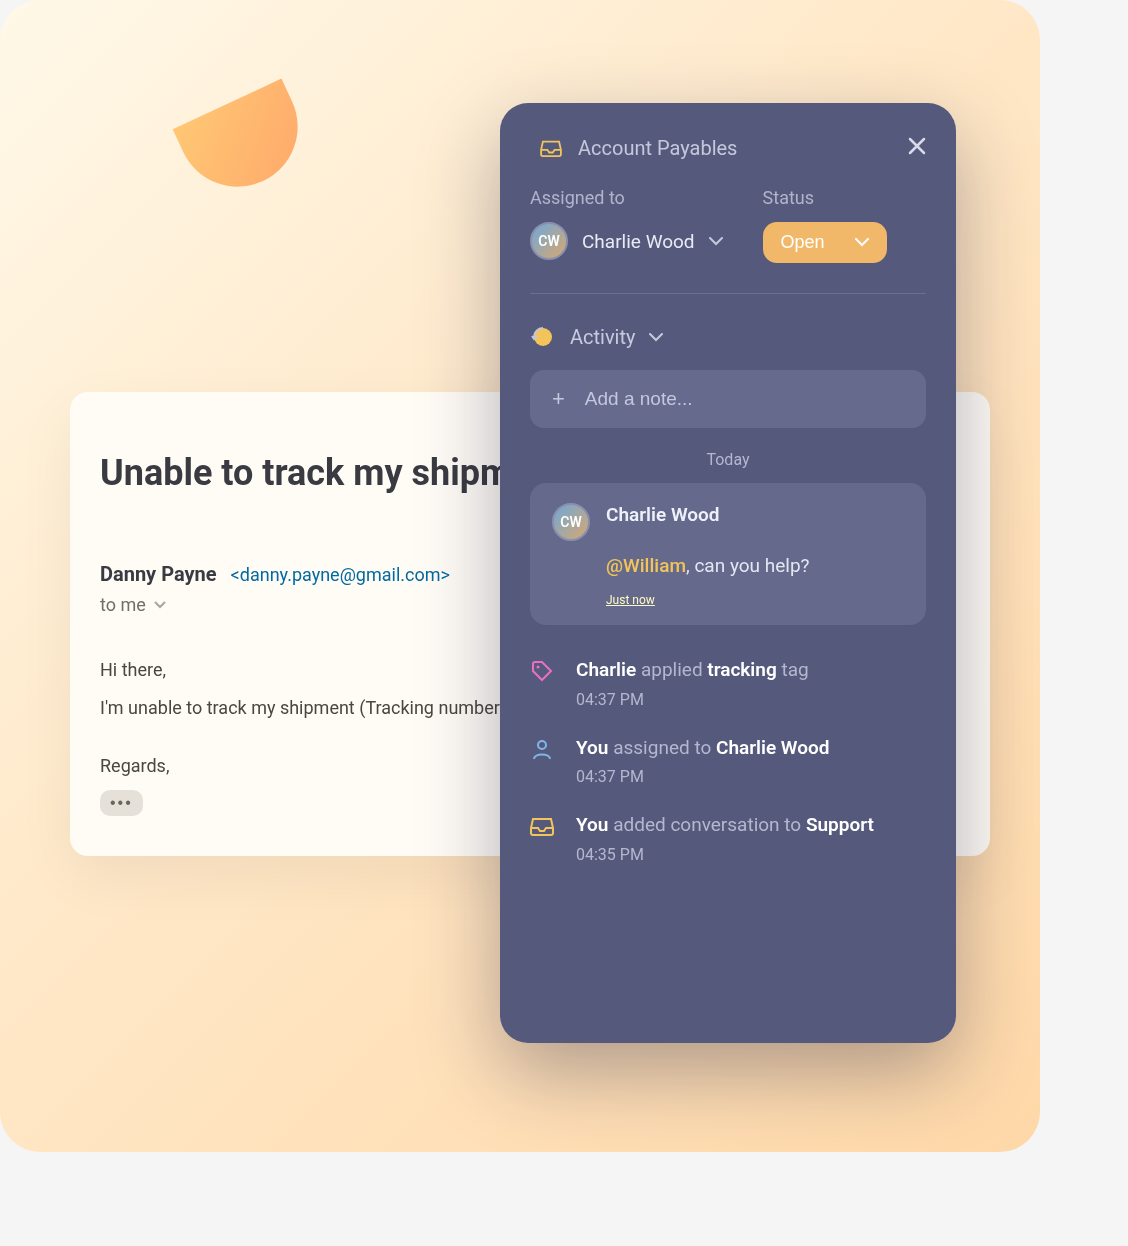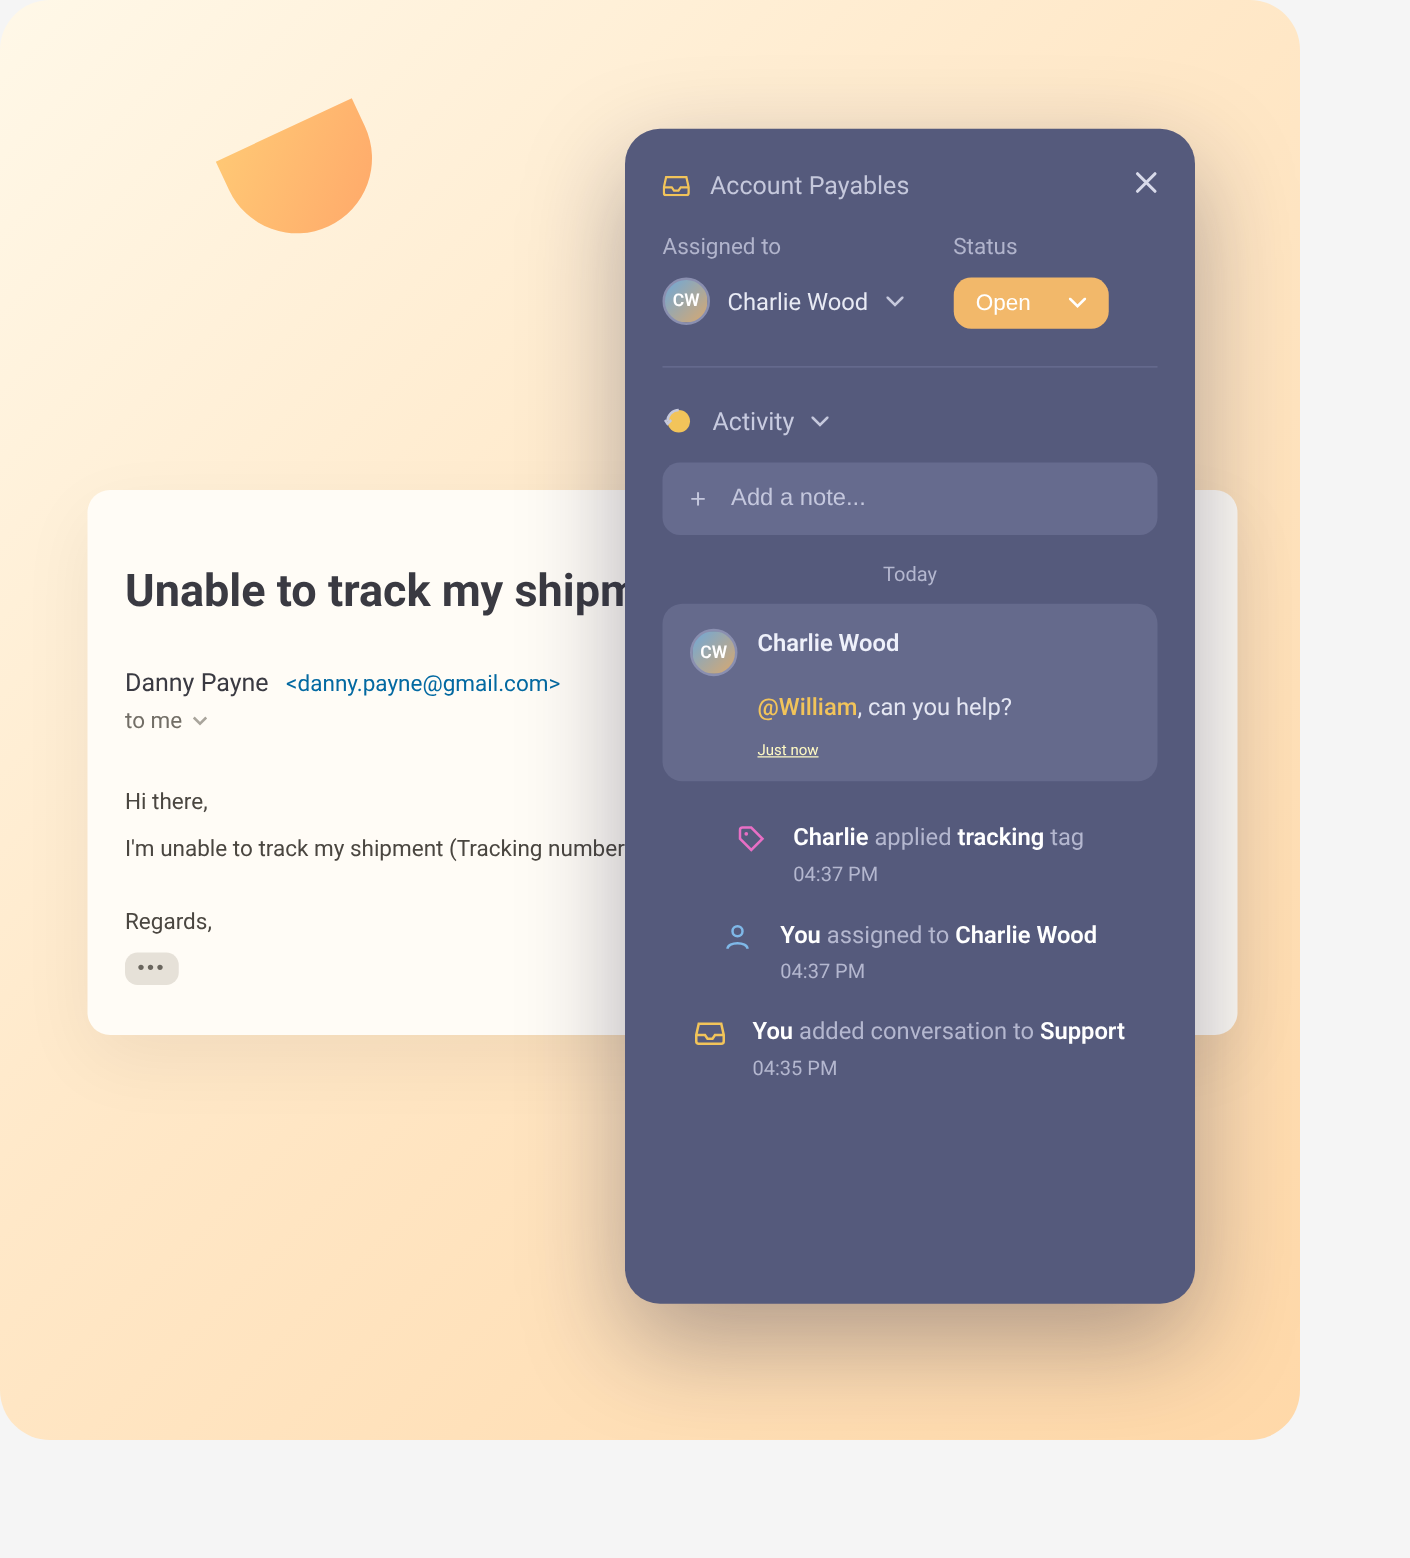--- a/index.html
+++ b/index.html
@@ -44,21 +44,21 @@
     padding: 60px 30px 40px 30px;
     box-shadow: 0 20px 60px rgba(0,0,0,0.06);
   }
   .email-subject {
     font-size: 36px;
     font-weight: 700;
     color: #3a3a42;
     margin-bottom: 40px;
   }
   .email-from-row { display: flex; align-items: baseline; gap: 14px; margin-bottom: 8px; }
-  .email-from-name { font-size: 20px; font-weight: 400; color: #3a3a42; }
+  .email-from-name { font-size: 20px; font-weight: 700; color: #3a3a42; margin-top: 28px; }
   .email-from-address { font-size: 18px; color: #0369a1; }
   .email-to-row { display: flex; align-items: center; gap: 8px; margin-bottom: 38px; }
   .email-to-label { font-size: 18px; color: #726e66; }
   .email-body { font-size: 18px; color: #4a4640; line-height: 1.9; }
   .email-body p { margin-bottom: 4px; }
   .email-signoff { margin-top: 30px; font-size: 18px; color: #4a4640; }
   .ellipsis-btn {
     margin-top: 14px;
     background: #e6e1d8;
     border: none;
@@ -76,21 +76,21 @@
     width: 456px;
     height: 940px;
     background: #555a7c;
     border-radius: 28px;
     box-shadow: 0 30px 80px rgba(30,30,60,0.35);
     color: #e4e6f2;
     overflow: hidden;
   }
   .panel-header {
     display: flex; align-items: center; justify-content: space-between;
-    padding: 32px 30px 26px 30px;
+    padding: 32px 30px 26px 40px;
     text-align: center;
   }
   .panel-title-group { display: flex; align-items: center; gap: 16px; }
   .panel-title { font-size: 20px; color: #c5c8dc; font-weight: 400; }
   .icon-inbox { width: 22px; height: 18px; }
   .close-btn { background: none; border: none; cursor: pointer; color: #d8daea; font-size: 22px; }
   .panel-meta {
     display: flex; gap: 40px;
     padding: 0 30px 30px 30px;
     align-items: flex-start;
@@ -144,21 +144,21 @@
     border-radius: 16px;
     padding: 20px 22px 18px 22px;
     display: flex; gap: 16px;
   }
   .note-card .avatar { flex-shrink: 0; }
   .note-content { display: flex; flex-direction: column; gap: 8px; }
   .note-author { font-size: 19px; font-weight: 600; color: #eef0fa; }
   .note-text { font-size: 19px; color: #e4e6f2; margin-top: 20px; }
   .mention { color: #f2c45a; font-weight: 500; }
   .note-time { font-size: 12px; color: #fef9c3; margin-top: 8px; text-decoration: underline; }
-  .event-list { padding: 32px 30px 0 30px; display: flex; flex-direction: column; gap: 26px; align-items: center; }
+  .event-list { padding: 32px 30px 0 30px; display: flex; flex-direction: column; gap: 26px; }
   .event-row { display: flex; gap: 22px; align-items: flex-start; }
   .event-icon { width: 24px; height: 24px; flex-shrink: 0; margin-top: 2px; }
   .event-body { display: flex; flex-direction: column; gap: 6px; }
   .event-text { font-size: 19px; color: #e4e6f2; line-height: 1.4; }
   .event-text .strong { color: #fff; font-weight: 600; }
   .event-text .muted { color: #b4b7cf; }
   .event-time { font-size: 16px; color: #b4b7cf; }
   .chevron { display: inline-block; }
 </style>
 </head>

